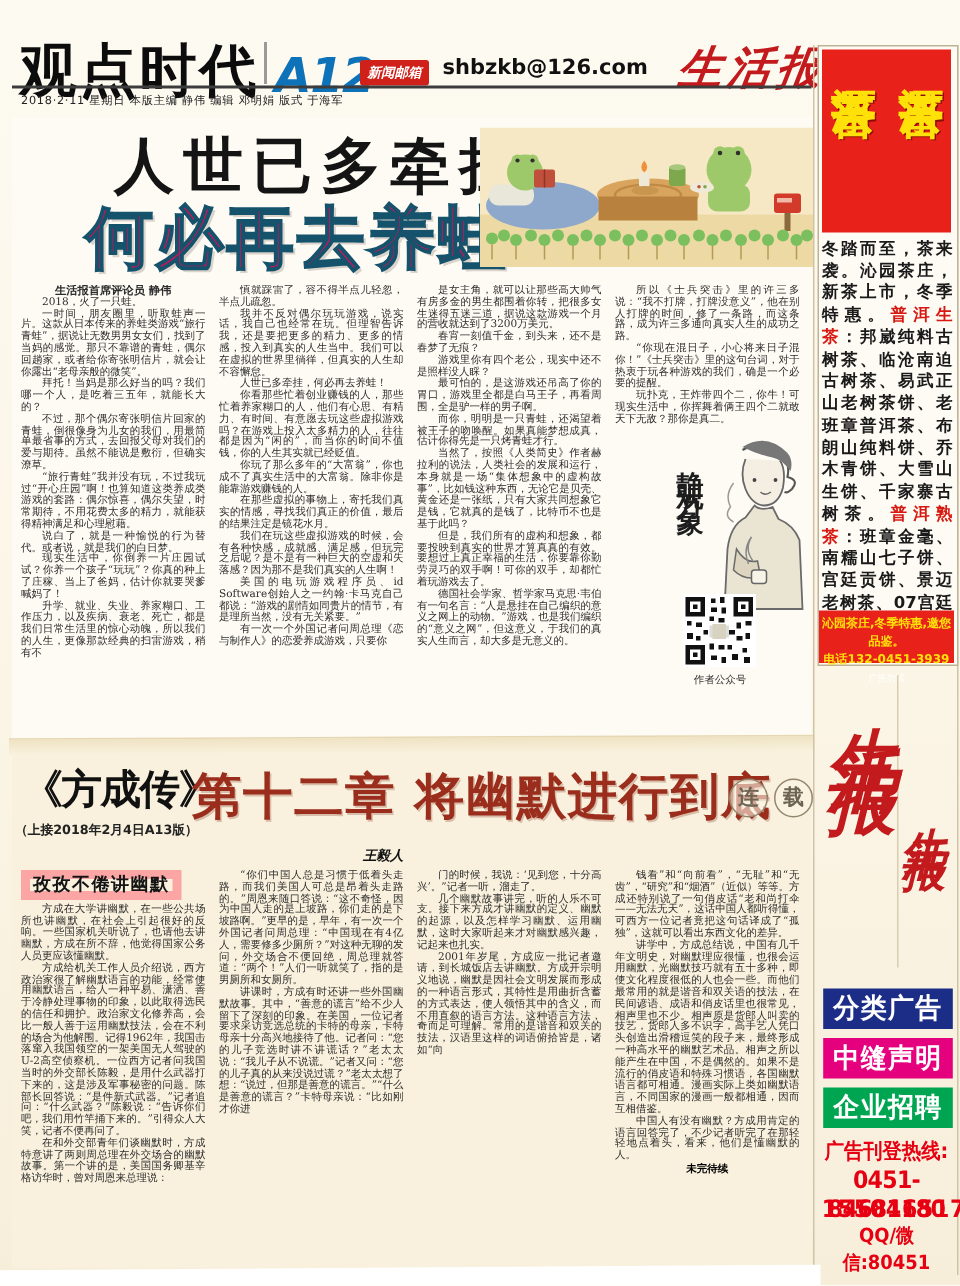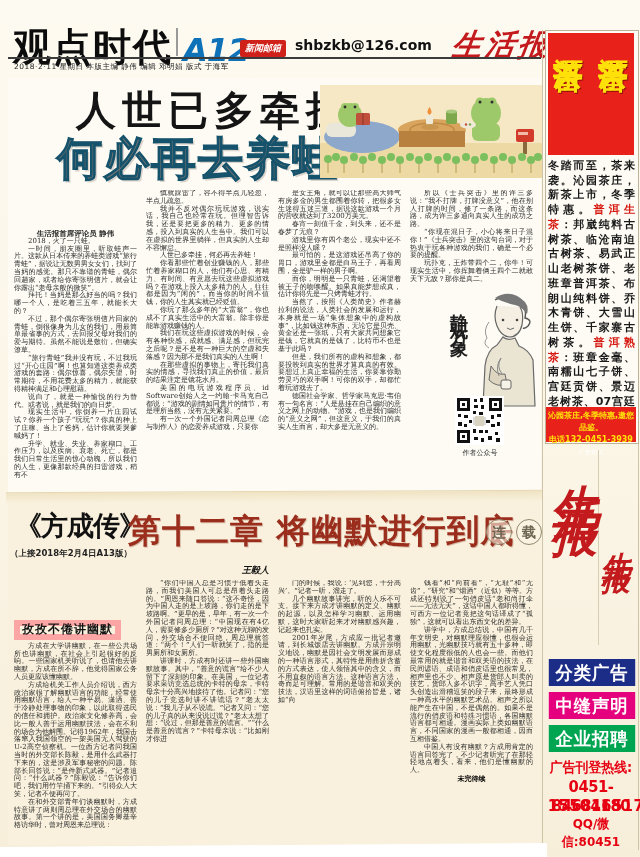--- a/index.html
+++ b/index.html
@@ -52,28 +52,28 @@
   .cat2{top:692px;background:#e5017d;}
   .cat3{top:725px;background:#00a551;}
   .hotline{left:544px;width:94px;color:#e60012;font-weight:900;text-align:center;transform:scaleX(0.92);}
   .hl-label{top:759px;font-size:14px;}
   .hl-n1{top:777px;font-size:16px;letter-spacing:-0.5px;}
   .hl-n2{top:796px;font-size:16px;letter-spacing:0.5px;}
   .hl-qq{top:815px;font-size:13px;}
 
   
   .hl1{left:76px;top:83px;font-size:40px;font-weight:900;color:#141414;letter-spacing:6px;}
-  .hl2{left:57px;top:129px;font-size:45px;font-weight:900;color:#737373;letter-spacing:2px;
+  .hl2{left:57px;top:129px;font-size:45px;font-weight:900;color:#be185d;letter-spacing:2px;
        -webkit-text-stroke:1.2px #15526b;text-shadow:2px 2px 0 rgba(60,40,20,0.18);}
   .illus{left:320px;top:85px;width:222px;height:93px;}
   .bodycol{width:123px;font-size:7px;line-height:7.8px;text-align:justify;color:#2c2c2c;overflow:hidden;
            font-family:"DejaVu Serif","Liberation Serif",serif;}
   .bodycol p{margin:0;text-indent:2em;}
   .maincol{top:190px;height:282px;}
-  .c1{left:14px;margin-top:40px;} .c2{left:146px;} .c3{left:278px;} .c4{left:410px;}
+  .c1{left:14px;} .c2{left:146px;} .c3{left:278px;} .c4{left:410px;}
   .byline{text-align:center;font-weight:900;font-size:7.5px;margin-bottom:3px;text-indent:0 !important;}
   .watermark{left:447px;top:300px;writing-mode:vertical-rl;font-size:18px;font-weight:900;color:#1d1d1d;
              letter-spacing:8px;font-family:"DejaVu Sans","Liberation Sans",sans-serif;}
   .portrait{left:477px;top:292px;width:60px;height:116px;}
   .qr{left:455px;top:396px;width:49px;height:49px;}
   .qr-caption{left:438px;top:448px;width:84px;text-align:center;font-size:7px;color:#333;}
 
   
   .book-title{left:15px;top:508px;font-size:27px;font-weight:900;color:#111;
               font-family:"DejaVu Serif","Liberation Serif",serif;letter-spacing:-1px;}
@@ -202,22 +202,22 @@
       <p>现实生活中，你倒养一片庄园试试？你养一个孩子“玩玩”？你真的种上了庄稼、当上了爸妈，估计你就要哭爹喊妈了！</p>
       <p>升学、就业、失业、养家糊口、工作压力，以及疾病、衰老、死亡，都是我们日常生活里的惊心动魄，所以我们的人生，更像那款经典的扫雷游戏，稍有不</p>
     </div>
 </div>
 <div class="abs bodycol maincol c2">
     <p>慎就踩雷了，容不得半点儿轻忽，半点儿疏忽。</p>
     <p>我并不反对偶尔玩玩游戏，说实话，我自己也经常在玩。但理智告诉我，还是要把更多的精力、更多的情感，投入到真实的人生当中。我们可以在虚拟的世界里徜徉，但真实的人生却不容懈怠。</p>
     <p>人世已多牵挂，何必再去养蛙！</p>
     <p>你看那些忙着创业赚钱的人，那些忙着养家糊口的人，他们有心思、有精力、有时间、有意愿去玩这些虚拟游戏吗？在游戏上投入太多精力的人，往往都是因为“闲的”，而当你的时间不值钱，你的人生其实就已经贬值。</p>
     <p>你玩了那么多年的“大富翁”，你也成不了真实生活中的大富翁。除非你是能靠游戏赚钱的人。</p>
+    <p>在那些虚拟的事物上，寄托我们真实的情感，寻找我们真正的价值，最后的结果注定是镜花水月。</p>
     <p>我们在玩这些虚拟游戏的时候，会有各种快感，成就感、满足感，但玩完之后呢？是不是有一种巨大的空虚和失落感？因为那不是我们真实的人生啊！</p>
-    <p>在那些虚拟的事物上，寄托我们真实的情感，寻找我们真正的价值，最后的结果注定是镜花水月。</p>
     <p>美国的电玩游戏程序员、id Software创始人之一约翰·卡马克自己都说：“游戏的剧情如同贵片的情节，有是理所当然，没有无关紧要。”</p>
     <p>有一次一个外国记者问周总理《恋与制作人》的恋爱养成游戏，只要你</p>
   </div>
 <div class="abs bodycol maincol c3">
     <p>是女主角，就可以让那些高大帅气有房多金的男生都围着你转，把很多女生迷得五迷三道，据说这款游戏一个月的营收就达到了3200万美元。</p>
     <p>春宵一刻值千金，到头来，还不是春梦了无痕？</p>
     <p>游戏里你有四个老公，现实中还不是照样没人睬？</p>
     <p>最可怕的，是这游戏还吊高了你的胃口，游戏里全都是白马王子，再看周围，全是驴一样的男子啊。</p>
     <p>而你，明明是一只青蛙，还渴望着被王子的吻唤醒。如果真能梦想成真，估计你得先是一只烤青蛙才行。</p>
     <p>当然了，按照《人类简史》作者赫拉利的说法，人类社会的发展和运行，本身就是一场“集体想象中的虚构故事”，比如钱这种东西，无论它是贝壳、黄金还是一张纸，只有大家共同想象它是钱，它就真的是钱了，比特币不也是基于此吗？</p>

